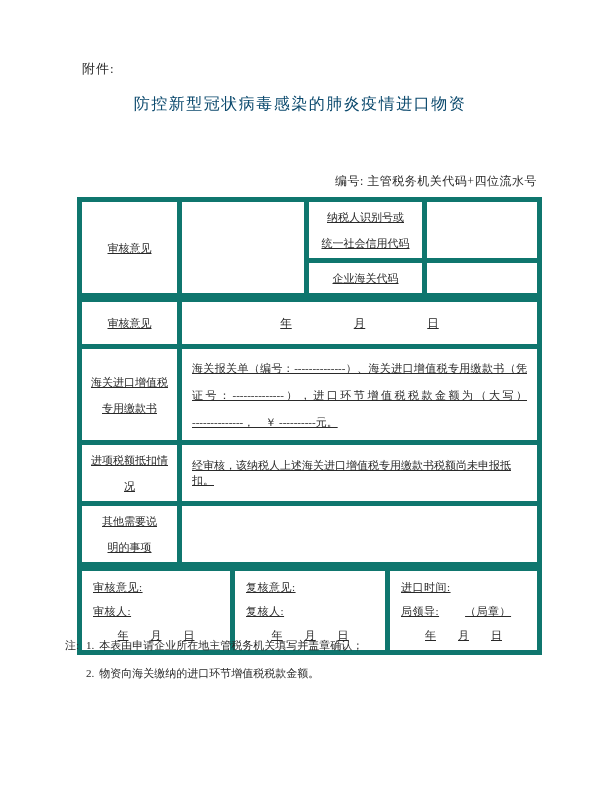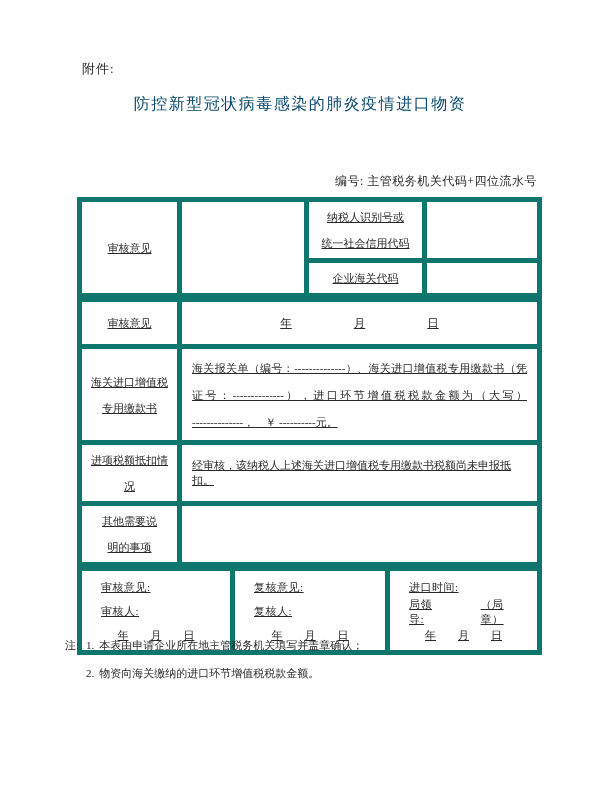--- a/index.html
+++ b/index.html
@@ -50,22 +50,22 @@
   .date-center { display:flex; justify-content:center; gap:62px; font-size:11.5px; }
   
   .pc-cell { padding:6px 10px 4px 10px; vertical-align:middle; }
   .pc-line { display:block; line-height:27px; white-space:nowrap; }
   .pc-just { text-align:justify; text-align-last:justify; white-space:normal; }
   
   .ded-cell { padding:0 10px; }
   
   .tc td { height:84px; vertical-align:top; }
   .sign-cell { display:flex; flex-direction:column; justify-content:space-between; height:100%; padding:9px 11px 7px 11px; }
-  .sign-line { font-size:11px; letter-spacing:0.5px;margin-left:8px; }
-  .leader-line { display:flex; gap:34px; }
+  .sign-line { font-size:11px; letter-spacing:0.5px; }
+  .leader-line { display:flex; gap:26px; }
   .sign-date { display:flex; justify-content:center; gap:22px; width:100%; }
   
   .notes {
     position:absolute; left:65px; top:631px; width:484px;
     font-size:11px; line-height:28px;
     display:flex; align-items:flex-start;
   }
   .note-label { flex-shrink:0; margin-right:7px; }
   .note-body { flex:1; }
   .note-item { display:flex; align-items:flex-start; }

